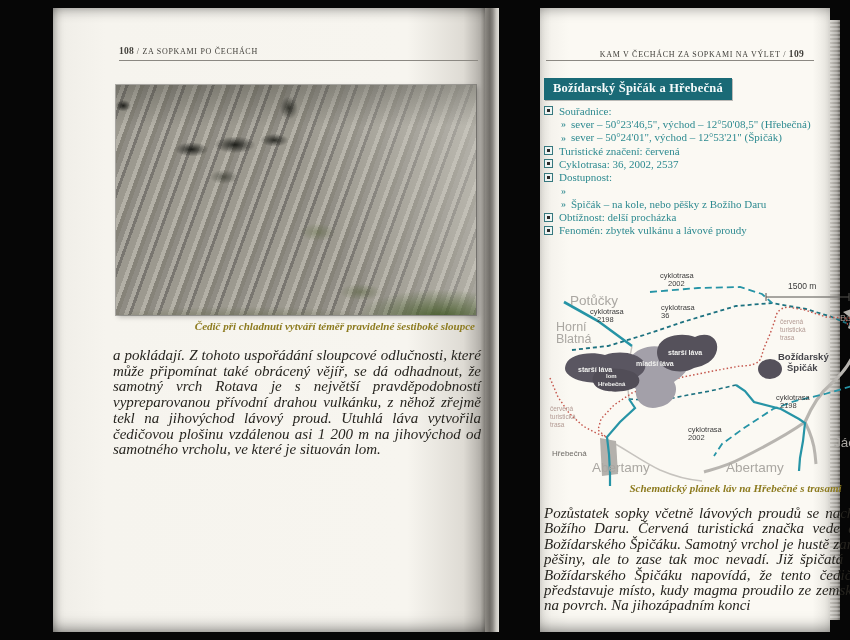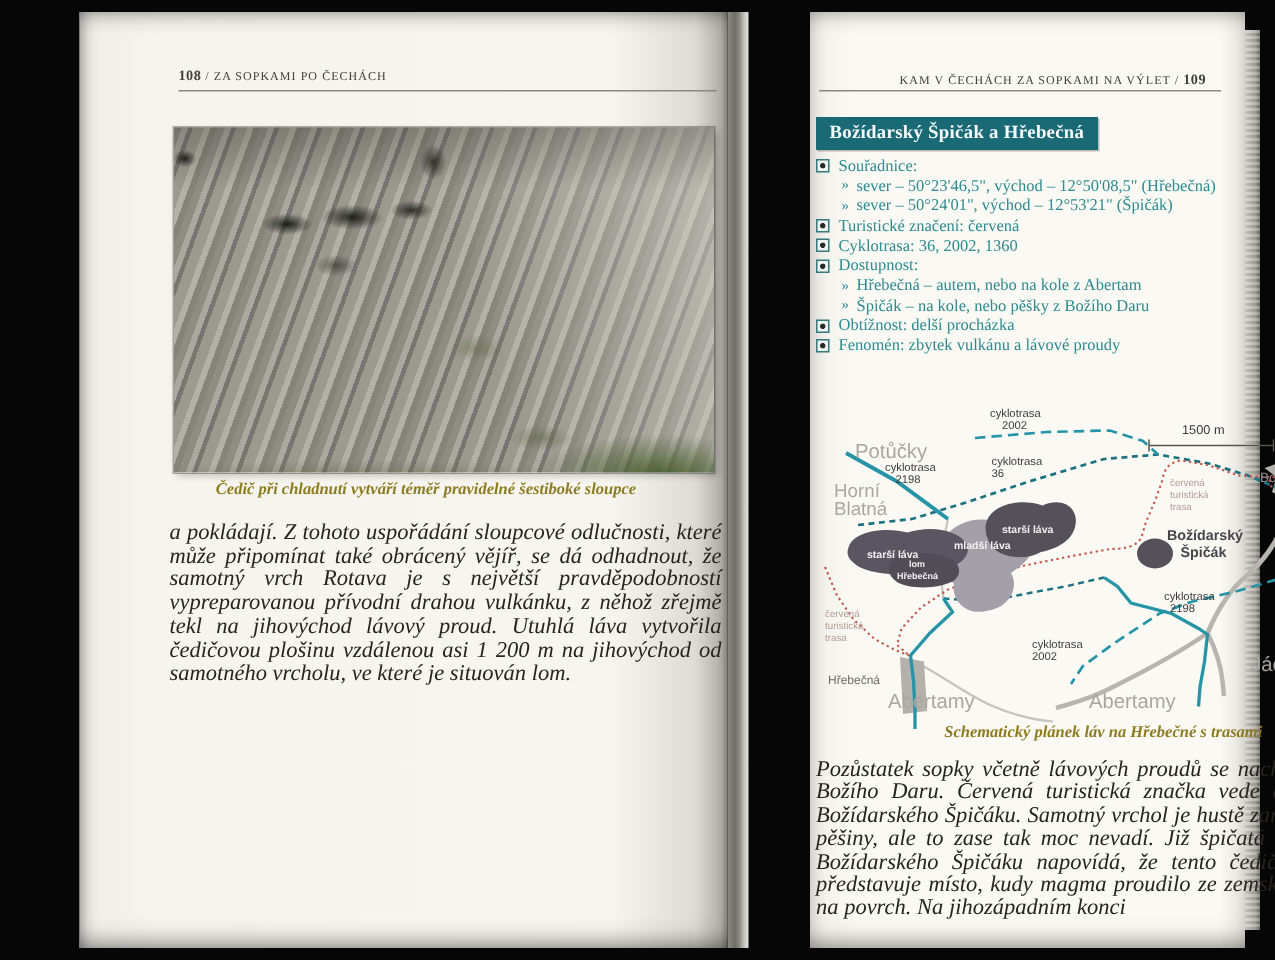--- a/index.html
+++ b/index.html
@@ -104,21 +104,21 @@
   <div class="page page-left">
     <div class="runhead" style="left:66px;top:38px;">
       <b>108</b>
       <span>/</span>
       <span>ZA SOPKAMI PO ČECHÁCH</span>
     </div>
     <div class="rule" style="left:66px;right:7px;top:52px;"></div>
 
     <div class="photo"></div>
 
-    <div class="caption" style="left:40px;right:10px;top:312px;">Čedič při chladnutí vytváří téměř pravidelné šestiboké sloupce</div>
+    <div class="caption" style="left:40px;right:10px;top:312px;text-align:right;">Čedič při chladnutí vytváří téměř pravidelné šestiboké sloupce</div>
 
     <div class="bodytext" style="left:60px;top:340px;width:368px;">a pokládají. Z tohoto uspořádání sloupcové odlučnosti, které může připomínat také obrácený vějíř, se dá odhadnout, že samotný vrch Rotava je s největší pravděpodobností vypreparovanou přívodní drahou vulkánku, z něhož zřejmě tekl na jihovýchod lávový proud. Utuhlá láva vytvořila čedičovou plošinu vzdálenou asi 1 200 m na jihovýchod od samotného vrcholu, ve které je situován lom.</div>
   </div>
 
   <div class="gutter"></div>
 
   <div class="page page-right">
     <div class="runhead" style="right:26px;top:41px;">
       <span>KAM V ČECHÁCH ZA SOPKAMI NA VÝLET</span>
       <span>/</span>
@@ -140,29 +140,28 @@
       <div class="irow sub">
           <span class="mk">»</span>
           <span>sever – 50°24'01", východ – 12°53'21" (Špičák)</span>
         </div>
       <div class="irow">
           <span class="bullet"></span>
           <span>Turistické značení: červená</span>
         </div>
       <div class="irow">
           <span class="bullet"></span>
-          <span>Cyklotrasa: 36, 2002, 1360</span>
+          <span>Cyklotrasa: 36, 2002, 2537</span>
         </div>
       <div class="irow">
           <span class="bullet"></span>
           <span>Dostupnost:</span>
         </div>
       <div class="irow sub">
           <span class="mk">»</span>
-          <span>Hřebečná – autem, nebo na kole z Abertam</span>
         </div>
       <div class="irow sub">
           <span class="mk">»</span>
           <span>Špičák – na kole, nebo pěšky z Božího Daru</span>
         </div>
       <div class="irow">
           <span class="bullet"></span>
           <span>Obtížnost: delší procházka</span>
         </div>
       <div class="irow">

